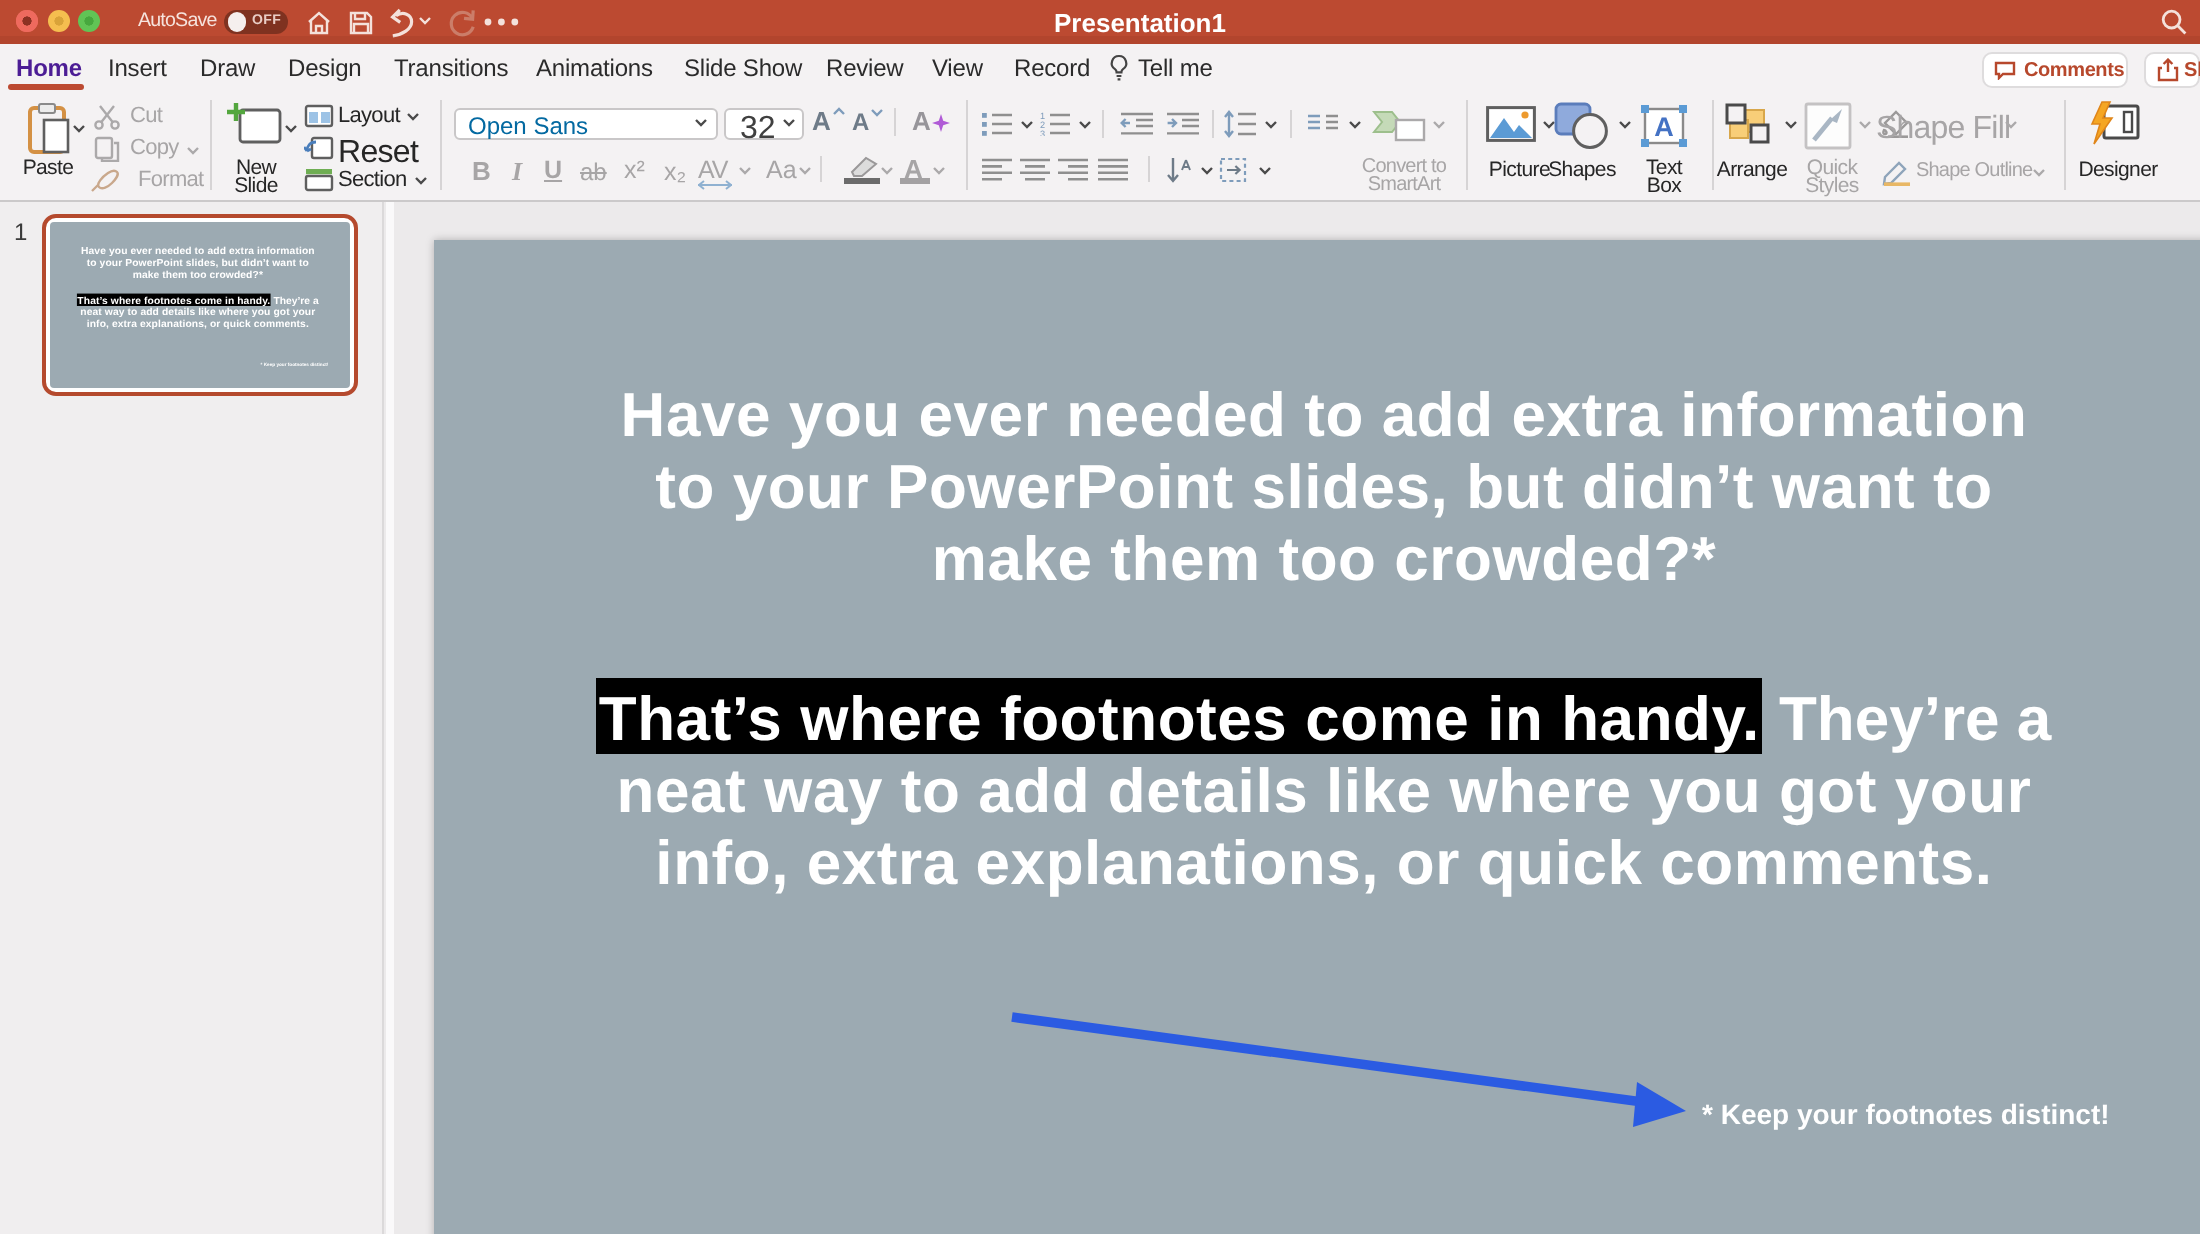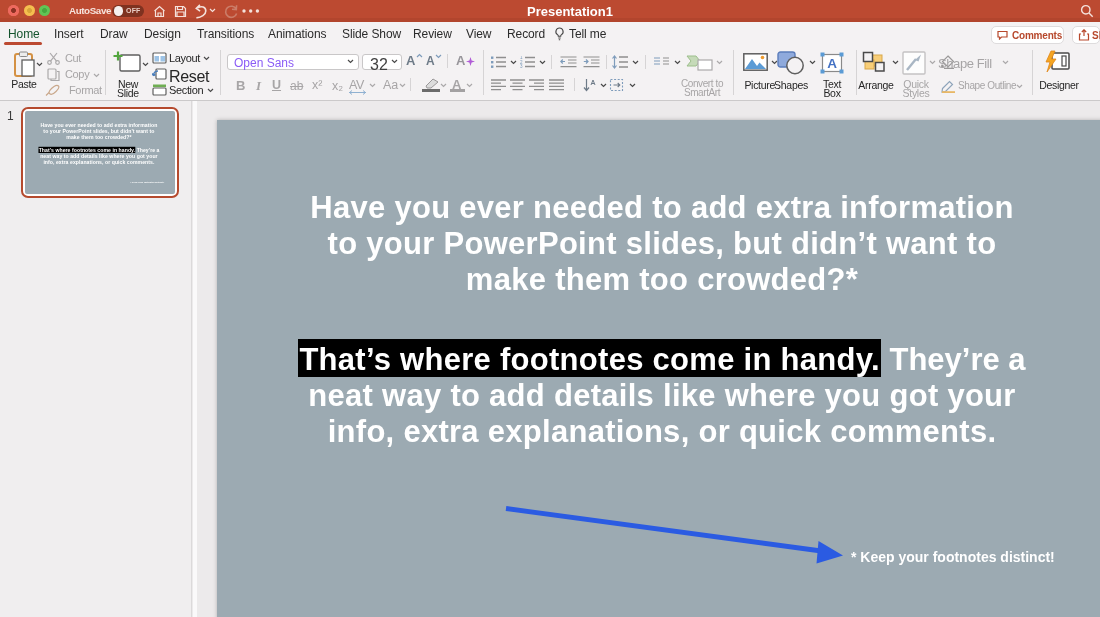--- a/index.html
+++ b/index.html
@@ -29,21 +29,21 @@
 .p{position:absolute;left:0;width:890px;text-align:center;color:#fff;font-weight:bold;font-size:31px;line-height:36px;letter-spacing:.28px;white-space:nowrap}
 .hl{background:#000;padding:3px 1px 0 1px}
 .fn{position:absolute;color:#fff;font-weight:bold;font-size:14px;white-space:nowrap}
 </style></head><body>
 
 <div id="tb">
  <div class="dot" style="left:8px;background:#EE6A5E"></div>
  <div class="dot" style="left:8px;width:11px;height:11px;background:radial-gradient(circle at 50% 50%,#8c3123 0 2.2px,#EE6A5E 2.4px)"></div>
  <div class="dot" style="left:23.5px;background:radial-gradient(circle at 50% 50%,#d9a339 0 2.2px,#F5BE4F 2.4px)"></div>
  <div class="dot" style="left:39px;background:radial-gradient(circle at 50% 50%,#47a83e 0 2.2px,#61C455 2.4px)"></div>
- <div class="tbt" style="left:69px;top:5px;font-size:9.8px;font-weight:700;letter-spacing:-0.4px">AutoSave</div>
+ <div class="tbt" style="left:69px;top:5px;font-size:9.8px;font-weight:400;letter-spacing:-0.4px">AutoSave</div>
  <div class="a" style="left:112px;top:5px;width:32px;height:12px;border-radius:6px;background:#7F3220"></div>
  <div class="a" style="left:113.5px;top:6.2px;width:9.6px;height:9.6px;border-radius:50%;background:#F5EFEE"></div>
  <div class="a" style="left:126px;top:7px;font-size:7px;font-weight:bold;color:#E9CDC5;letter-spacing:.2px">OFF</div>
  <svg class="a" style="left:153px;top:4.5px" width="13" height="13" viewBox="0 0 13 13" fill="none" stroke="#F4E1DB" stroke-width="1.2">
       <path d="M1.5 6 L6.5 1.5 L11.5 6 M2.5 5.4 V11.5 H10.5 V5.4 M5 11.5 V8 H8 V11.5"></path>
     </svg>
  <svg class="a" style="left:174px;top:4.5px" width="13" height="13" viewBox="0 0 13 13" fill="none" stroke="#F4E1DB" stroke-width="1.2">
       <path d="M1.5 1.5 H9.5 L11.5 3.5 V11.5 H1.5 Z M3.5 1.5 V4.5 H8.5 V1.5 M3 11.5 V7 H10 V11.5"></path>
     </svg>
  <svg class="a" style="left:193px;top:3.5px" width="15" height="15" viewBox="0 0 15 15" fill="none" stroke="#F4E1DB" stroke-width="1.6">
@@ -61,21 +61,21 @@
       <circle cx="15.4" cy="2" r="1.7" fill="#F4E1DB"></circle>
     </svg>
  <div class="tbt" style="left:527px;top:4px;font-size:13px;color:#fff">Presentation1</div>
  <svg class="a" style="left:1080px;top:4px" width="14" height="14" viewBox="0 0 14 14" fill="none" stroke="#F4E1DB" stroke-width="1.4">
       <circle cx="5.8" cy="5.8" r="4.2"></circle>
       <path d="M9 9 L12.7 12.7"></path>
     </svg>
 </div>
 
 <div id="tabs">
- <span style="left:8px;font-weight:normal;color:#14532d">Home</span>
+ <span style="left:8px;font-weight:bold;color:#4c1d95">Home</span>
  <div class="a" style="left:4px;top:20px;width:38px;height:3px;background:#BC4A31;border-radius:2px"></div>
  <span style="left:54px">Insert</span>
  <span style="left:100px">Draw</span>
  <span style="left:144px">Design</span>
  <span style="left:197px">Transitions</span>
  <span style="left:268px">Animations</span>
  <span style="left:342px">Slide Show</span>
  <span style="left:413px">Review</span>
  <span style="left:466px">View</span>
  <span style="left:507px">Record</span>
@@ -158,21 +158,21 @@
  <svg class="a" style="left:152px;top:39px" width="15" height="12" viewBox="0 0 15 12">
   <rect x="1" y="4" width="13" height="7" rx="1" fill="#fff" stroke="#5f5f5f" stroke-width="1.2"></rect>
   <rect x="1" y="0.5" width="13" height="2.6" fill="#6FAE53"></rect>
  </svg>
  <div class="lb" style="left:169px;top:39px;font-size:11px;letter-spacing:-0.35px">Section</div>
  <svg class="chv" style="left:207px;top:43px" viewBox="0 0 7 5">
       <path d="M1 1 L3.5 3.5 L6 1" stroke="#4a4a4a" fill="none" stroke-width="1.2"></path>
     </svg>
 
  <div class="a" style="left:227px;top:9px;width:132px;height:16px;background:#fff;border:1px solid #C9C7C8;border-radius:3px"></div>
- <div class="a" style="left:234px;top:11px;font-size:12px;color:#8b5cf6">Open Sans</div>
+ <div class="a" style="left:234px;top:11px;font-size:12px;color:#0369a1">Open Sans</div>
  <svg class="chv" style="left:347px;top:14px" viewBox="0 0 7 5">
       <path d="M1 1 L3.5 3.5 L6 1" stroke="#4a4a4a" fill="none" stroke-width="1.2"></path>
     </svg>
  <div class="a" style="left:362px;top:9px;width:40px;height:16px;background:#fff;border:1px solid #C9C7C8;border-radius:3px"></div>
  <div class="a" style="left:370px;top:11px;font-size:16px;color:#404040">32</div>
  <svg class="chv" style="left:391px;top:14px" viewBox="0 0 7 5">
       <path d="M1 1 L3.5 3.5 L6 1" stroke="#4a4a4a" fill="none" stroke-width="1.2"></path>
     </svg>
  <div class="a" style="left:406px;top:8px;font-size:13px;font-weight:bold;color:#6E7B88">A</div>
  <svg class="chv" style="left:416px;top:8px;transform:rotate(180deg)" viewBox="0 0 7 5">
@@ -371,21 +371,21 @@
  </svg>
  <svg class="chv" style="left:929px;top:15px" viewBox="0 0 7 5">
       <path d="M1 1 L3.5 3.5 L6 1" stroke="#ABA9AA" fill="none" stroke-width="1.2"></path>
     </svg>
  <div class="lbg" style="left:902px;top:33px;width:28px;text-align:center">Quick</div>
  <div class="lbg" style="left:902px;top:42px;width:28px;text-align:center">Styles</div>
  <svg class="a" style="left:941px;top:10px" width="15" height="14" viewBox="0 0 15 14" fill="none" stroke="#9B9999" stroke-width="1.2">
   <path d="M7 1 L12.5 6.5 L7 12 L1.5 6.5 Z M1 10 C1 10 0 12 1.5 12 C3 12 2 10 1 10 Z"></path>
       <path d="M3 13.5 H13" stroke-width="1.6"></path>
  </svg>
- <div class="lbg" style="left:938px;top:11px;font-size:13px;letter-spacing:-0.4px">Shape Fill</div>
+ <div class="lbg" style="left:938px;top:11px;font-size:16px;letter-spacing:-0.4px">Shape Fill</div>
  <svg class="chv" style="left:1002px;top:15px" viewBox="0 0 7 5">
       <path d="M1 1 L3.5 3.5 L6 1" stroke="#ABA9AA" fill="none" stroke-width="1.2"></path>
     </svg>
  <svg class="a" style="left:941px;top:34px" width="15" height="14" viewBox="0 0 15 14">
   <path d="M1.5 9.5 L8.5 2.5 L11.5 5.5 L4.5 12.5 L1 13 Z" fill="none" stroke="#8EA4BA" stroke-width="1.2"></path>
   <rect x="1" y="12.2" width="13" height="2.6" fill="#E8B765"></rect>
  </svg>
  <div class="lbg" style="left:958px;top:35px;font-size:10px;letter-spacing:-0.4px">Shape Outline</div>
  <svg class="chv" style="left:1016px;top:39px" viewBox="0 0 7 5">
       <path d="M1 1 L3.5 3.5 L6 1" stroke="#ABA9AA" fill="none" stroke-width="1.2"></path>

